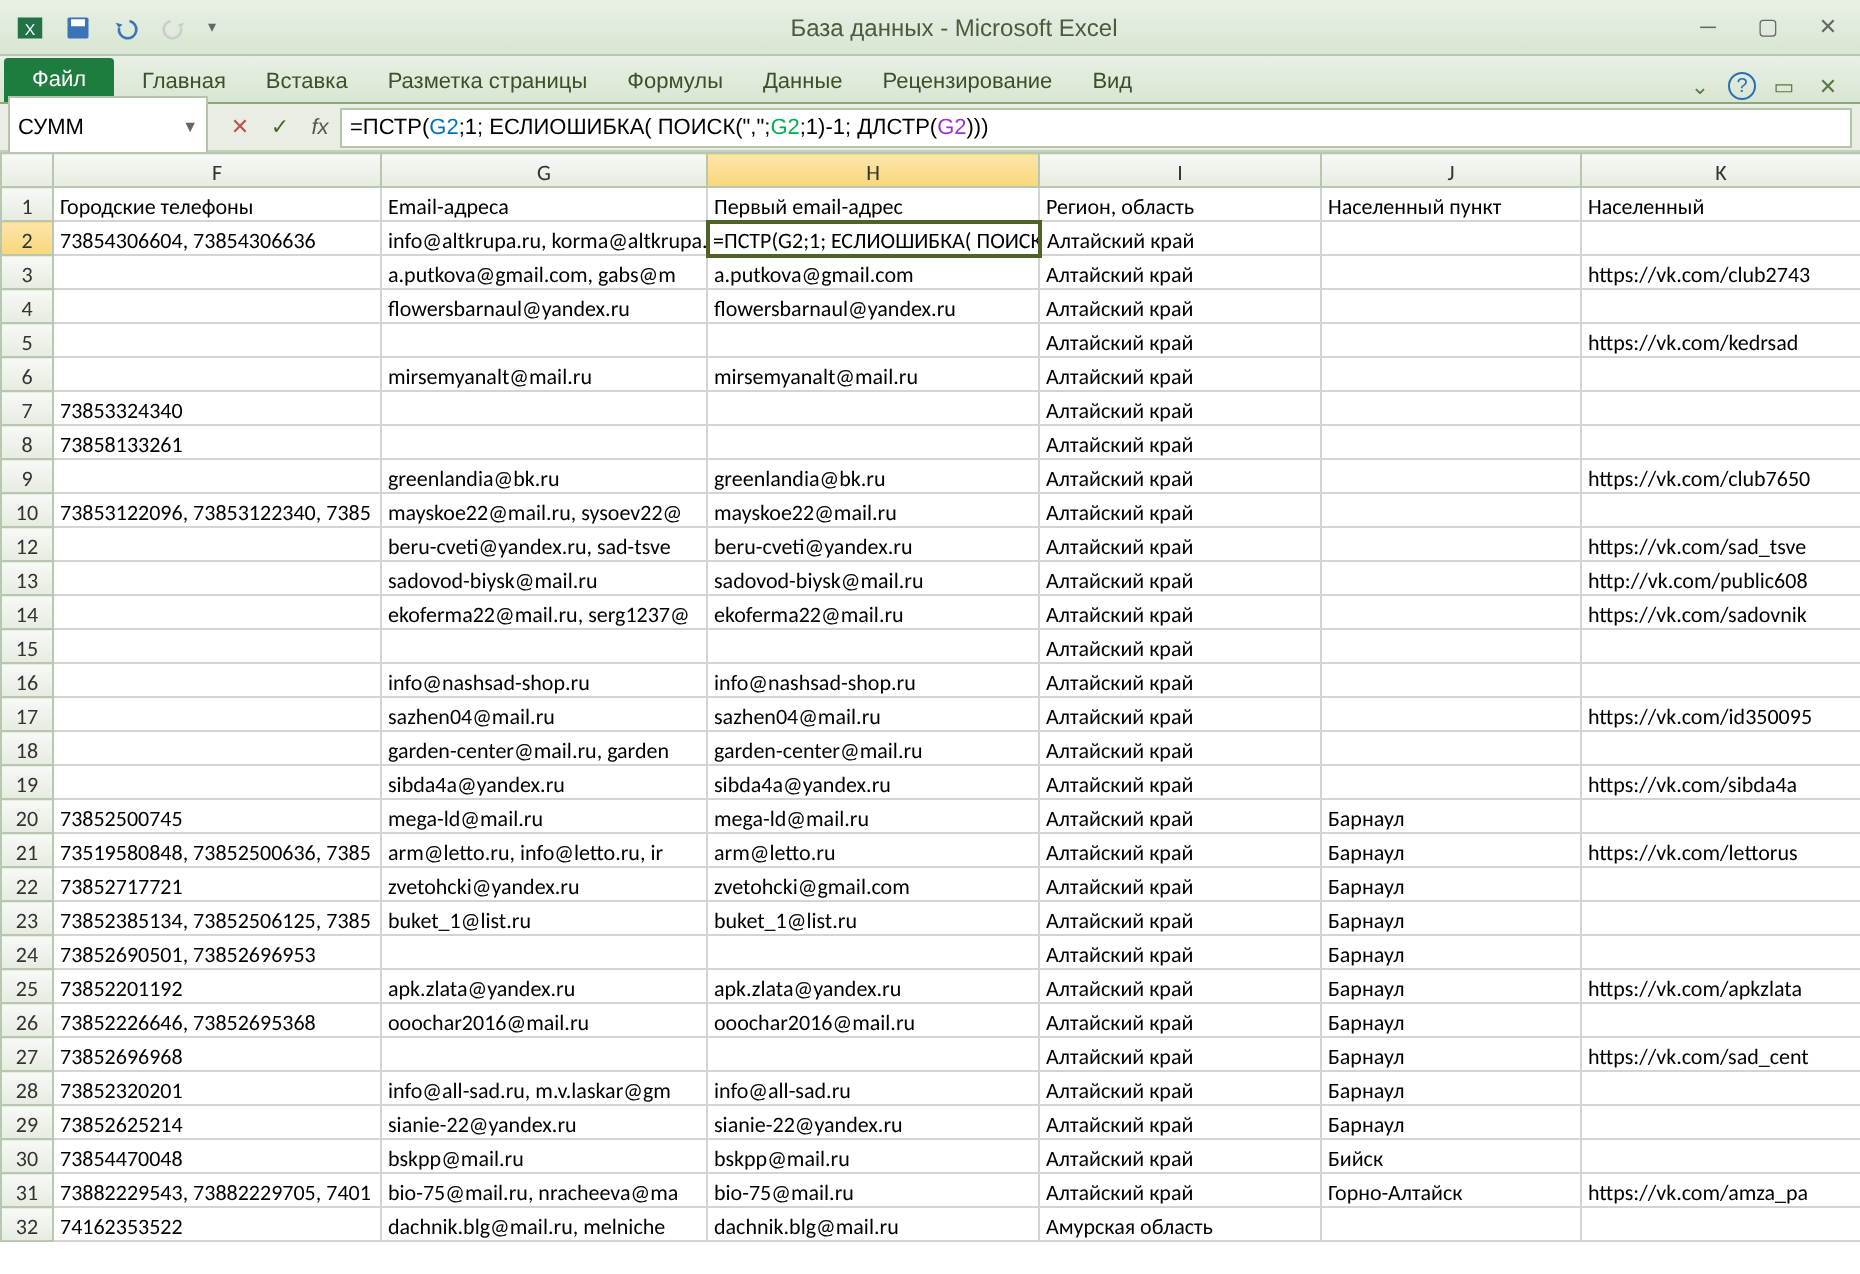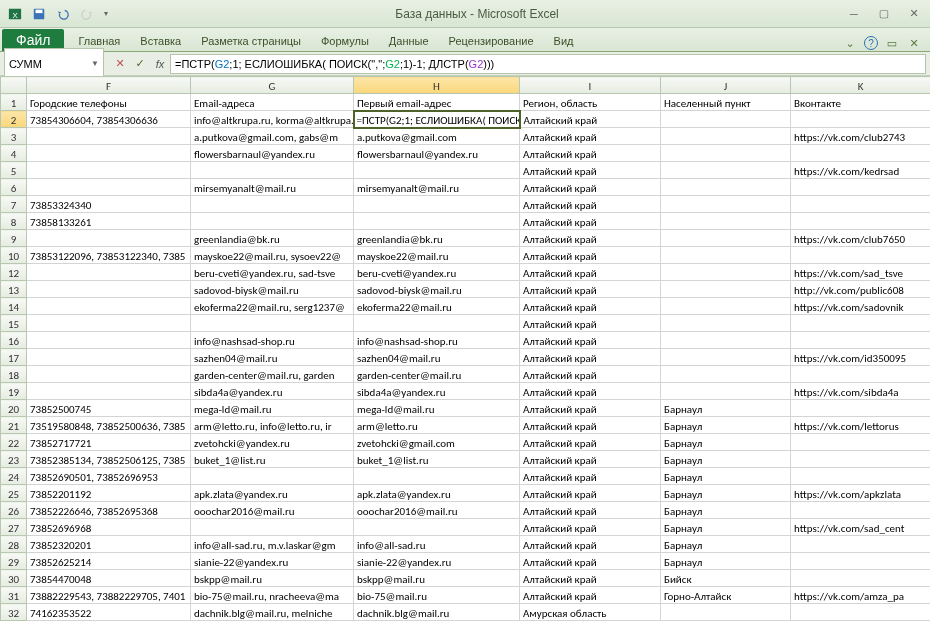--- a/index.html
+++ b/index.html
@@ -8,21 +8,21 @@
 
 .titlebar { height: 28px; background: linear-gradient(#e8f0e4, #d9e6d3); display: flex; align-items: center; padding: 0 4px; border-bottom: 1px solid #b8c8b0; }
 .qat { display: flex; gap: 2px; align-items: center; }
 .qat-btn { width: 22px; height: 22px; display: flex; align-items: center; justify-content: center; border-radius: 2px; }
 .title-text { flex: 1; text-align: center; color: #4a5c40; font-size: 12px; }
 .win-controls { display: flex; gap: 6px; }
 .win-btn { width: 24px; height: 18px; display: flex; align-items: center; justify-content: center; color: #666; }
 
 
 .ribbon-tabs { height: 24px; background: linear-gradient(#e8f0e4, #d9e6d3); display: flex; align-items: flex-end; padding-left: 2px; border-bottom: 1px solid #8ba876; }
-.file-tab { background: #1e7c3f; color: #fff; padding: 4px 14px; font-size: 14px; height: 22px; display: flex; align-items: center; border-radius: 2px 2px 0 0; margin-right: 4px; }
+.file-tab { background: #1e7c3f; color: #fff; padding: 4px 14px; font-size: 11px; height: 22px; display: flex; align-items: center; border-radius: 2px 2px 0 0; margin-right: 4px; }
 .rib-tab { padding: 4px 10px; color: #3b5028; font-size: 11px; }
 .rib-right { margin-left: auto; display: flex; align-items: center; gap: 6px; padding-right: 8px; }
 .rib-icon { width: 16px; height: 16px; display: flex; align-items: center; justify-content: center; color: #5a7a45; }
 
 
 .formula-bar { height: 24px; background: #e9eee5; display: flex; align-items: center; border-bottom: 1px solid #c3d0bb; padding: 0 4px; gap: 0; }
 .name-box { width: 100px; height: 32px; border: 1px solid #b5c4ab; background: #fff; padding: 0 4px; display: flex; align-items: center; justify-content: space-between; font-size: 11px; }
 .name-box-dd { color: #666; font-size: 8px; }
 .fb-btns { display: flex; margin-left: 6px; }
 .fb-btn { width: 20px; height: 20px; display: flex; align-items: center; justify-content: center; color: #666; border: 1px solid transparent; }
@@ -154,21 +154,21 @@
         </tr>
     </thead>
     <tbody id="grid-body">
         <tr class="r">
           <th class="rowhdr">1</th>
           <td class="hdrcell">Городские телефоны</td>
           <td class="hdrcell">Email-адреса</td>
           <td class="hdrcell">Первый email-адрес</td>
           <td class="hdrcell">Регион, область</td>
           <td class="hdrcell">Населенный пункт</td>
-          <td class="hdrcell">Вконтакте</td>
+          <td class="hdrcell">Населенный</td>
         </tr>
         <tr class="r">
           <th class="rowhdr sel">2</th>
           <td>73854306604, 73854306636</td>
           <td>info@altkrupa.ru, korma@altkrupa.ru</td>
           <td class="active">=ПСТР(G2;1; ЕСЛИОШИБКА( ПОИСК(",";G2;1)-1; ДЛСТР(G2)))</td>
           <td>Алтайский край</td>
           <td></td>
           <td></td>
         </tr>

